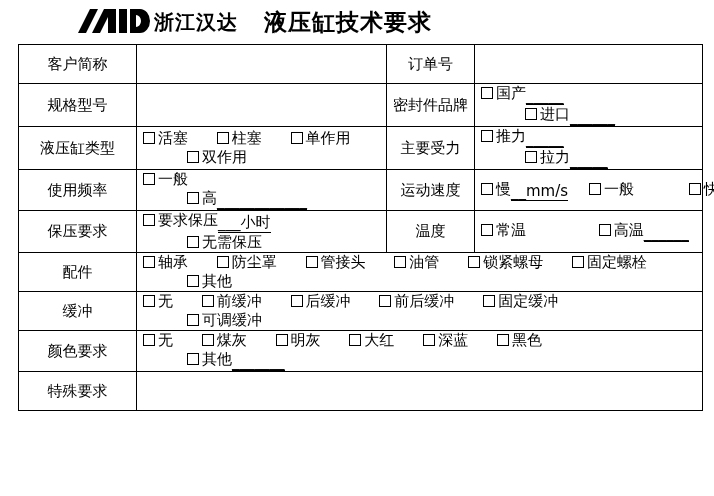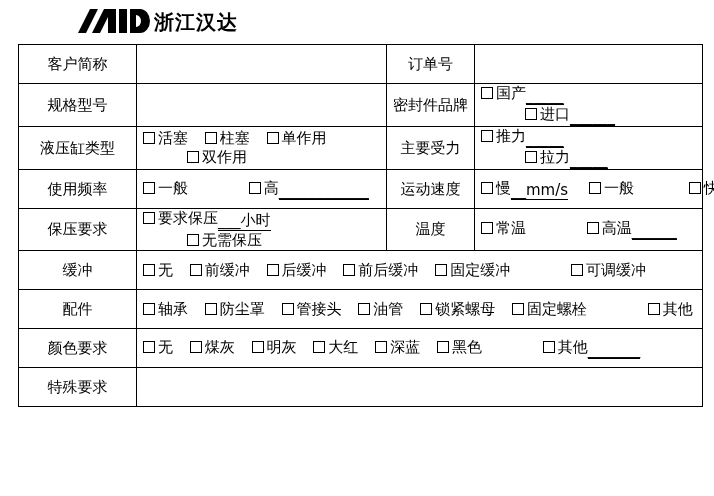--- a/index.html
+++ b/index.html
@@ -79,21 +79,21 @@
     display: inline-block;
     width: 10px;
     height: 10px;
     border: 1px solid #000;
     margin-right: 3px;
     vertical-align: -1px;
   }
   .opt {
     display: inline-block;
     white-space: nowrap;
-    margin-right: 12px;
+    margin-right: 24px;
   }
   .opt:last-child { margin-right: 0; padding-left: 44px; }
   .ul {
     display: inline-block;
     border-bottom: 1px solid #000;
     vertical-align: -2px;
   }
   .nowrap { white-space: nowrap; }
 </style>
 </head>
@@ -109,20 +109,21 @@
             <polygon points="0,26 12,2 20,2 8,26"></polygon>
             <polygon points="14,26 26,2 34,2 22,26"></polygon>
             <polygon points="30,2 38,2 38,26 30,26"></polygon>
             <polygon points="41,2 49,2 49,26 41,26"></polygon>
             <path d="M52,2 h10 a10,12 0 0 1 0,24 h-10 z M58,8 v12 a5,6 0 0 0 0,-12 z" fill-rule="evenodd"></path>
           </g>
         </svg>
       </span>
       <span class="logo-cn">浙江汉达</span>
     </div>
+    <div class="doc-title">液压缸技术要求</div>
   </div>
 
   <table class="form">
     <colgroup>
       <col style="width:118px">
       <col style="width:250px">
       <col style="width:88px">
       <col style="width:228px">
     </colgroup>
     <tbody>
@@ -181,47 +182,47 @@
           <span class="opt"><span class="cb"></span><span>要求保压</span><span class="ul">___小时</span></span>
           <span class="opt"><span class="cb"></span><span>无需保压</span></span>
         </td>
         <td class="lbl">温度</td>
         <td class="val">
           <span class="opt"><span class="cb"></span><span>常温</span></span>
           <span class="opt"><span class="cb"></span><span>高温</span><span class="ul">______</span></span>
         </td>
       </tr>
 
-
-      <tr>
-        <td class="lbl">缓冲</td>
-        <td class="val" colspan="3">
-          <span class="opt"><span class="cb"></span><span>无</span></span>
-          <span class="opt"><span class="cb"></span><span>前缓冲</span></span>
-          <span class="opt"><span class="cb"></span><span>后缓冲</span></span>
-          <span class="opt"><span class="cb"></span><span>前后缓冲</span></span>
-          <span class="opt"><span class="cb"></span><span>固定缓冲</span></span>
-          <span class="opt"><span class="cb"></span><span>可调缓冲</span></span>
-        </td>
-      </tr>
 
       <tr>
         <td class="lbl">配件</td>
         <td class="val" colspan="3">
           <span class="opt"><span class="cb"></span><span>轴承</span></span>
           <span class="opt"><span class="cb"></span><span>防尘罩</span></span>
           <span class="opt"><span class="cb"></span><span>管接头</span></span>
           <span class="opt"><span class="cb"></span><span>油管</span></span>
           <span class="opt"><span class="cb"></span><span>锁紧螺母</span></span>
           <span class="opt"><span class="cb"></span><span>固定螺栓</span></span>
           <span class="opt"><span class="cb"></span><span>其他</span></span>
         </td>
       </tr>
 
       <tr>
+        <td class="lbl">缓冲</td>
+        <td class="val" colspan="3">
+          <span class="opt"><span class="cb"></span><span>无</span></span>
+          <span class="opt"><span class="cb"></span><span>前缓冲</span></span>
+          <span class="opt"><span class="cb"></span><span>后缓冲</span></span>
+          <span class="opt"><span class="cb"></span><span>前后缓冲</span></span>
+          <span class="opt"><span class="cb"></span><span>固定缓冲</span></span>
+          <span class="opt"><span class="cb"></span><span>可调缓冲</span></span>
+        </td>
+      </tr>
+
+      <tr>
         <td class="lbl">颜色要求</td>
         <td class="val" colspan="3">
           <span class="opt"><span class="cb"></span><span>无</span></span>
           <span class="opt"><span class="cb"></span><span>煤灰</span></span>
           <span class="opt"><span class="cb"></span><span>明灰</span></span>
           <span class="opt"><span class="cb"></span><span>大红</span></span>
           <span class="opt"><span class="cb"></span><span>深蓝</span></span>
           <span class="opt"><span class="cb"></span><span>黑色</span></span>
           <span class="opt"><span class="cb"></span><span>其他</span><span class="ul">_______</span></span>
         </td>

